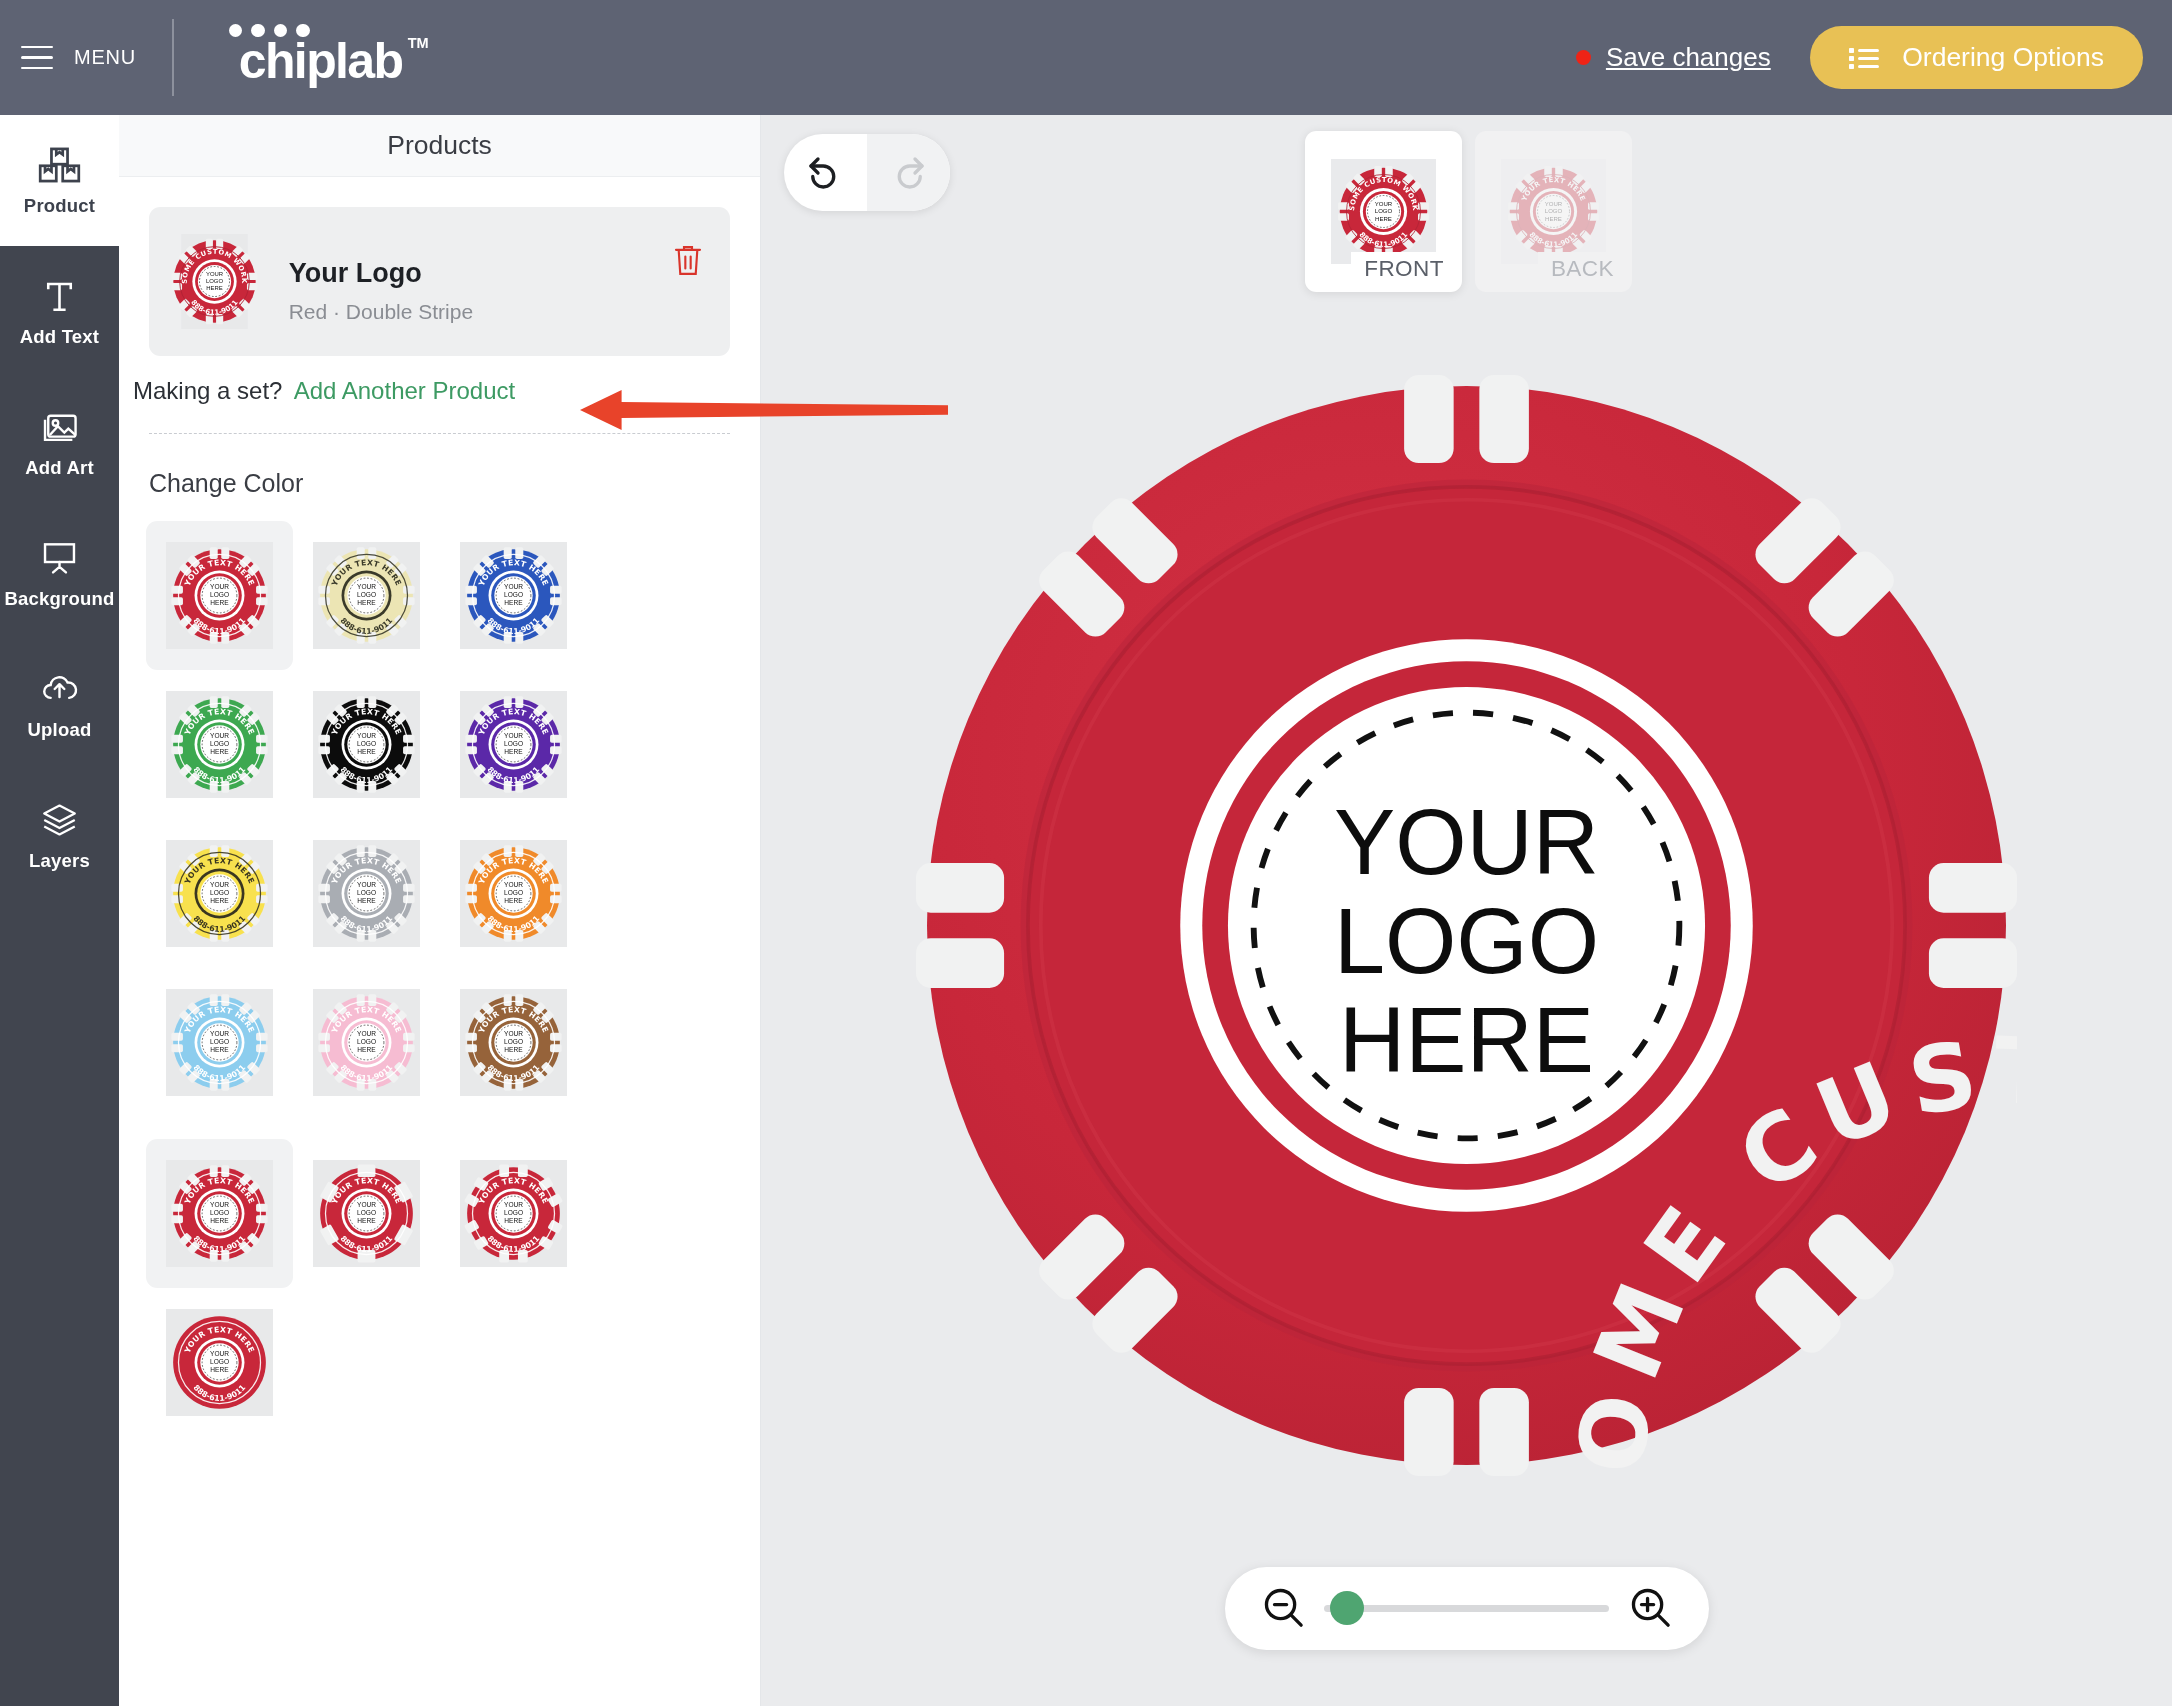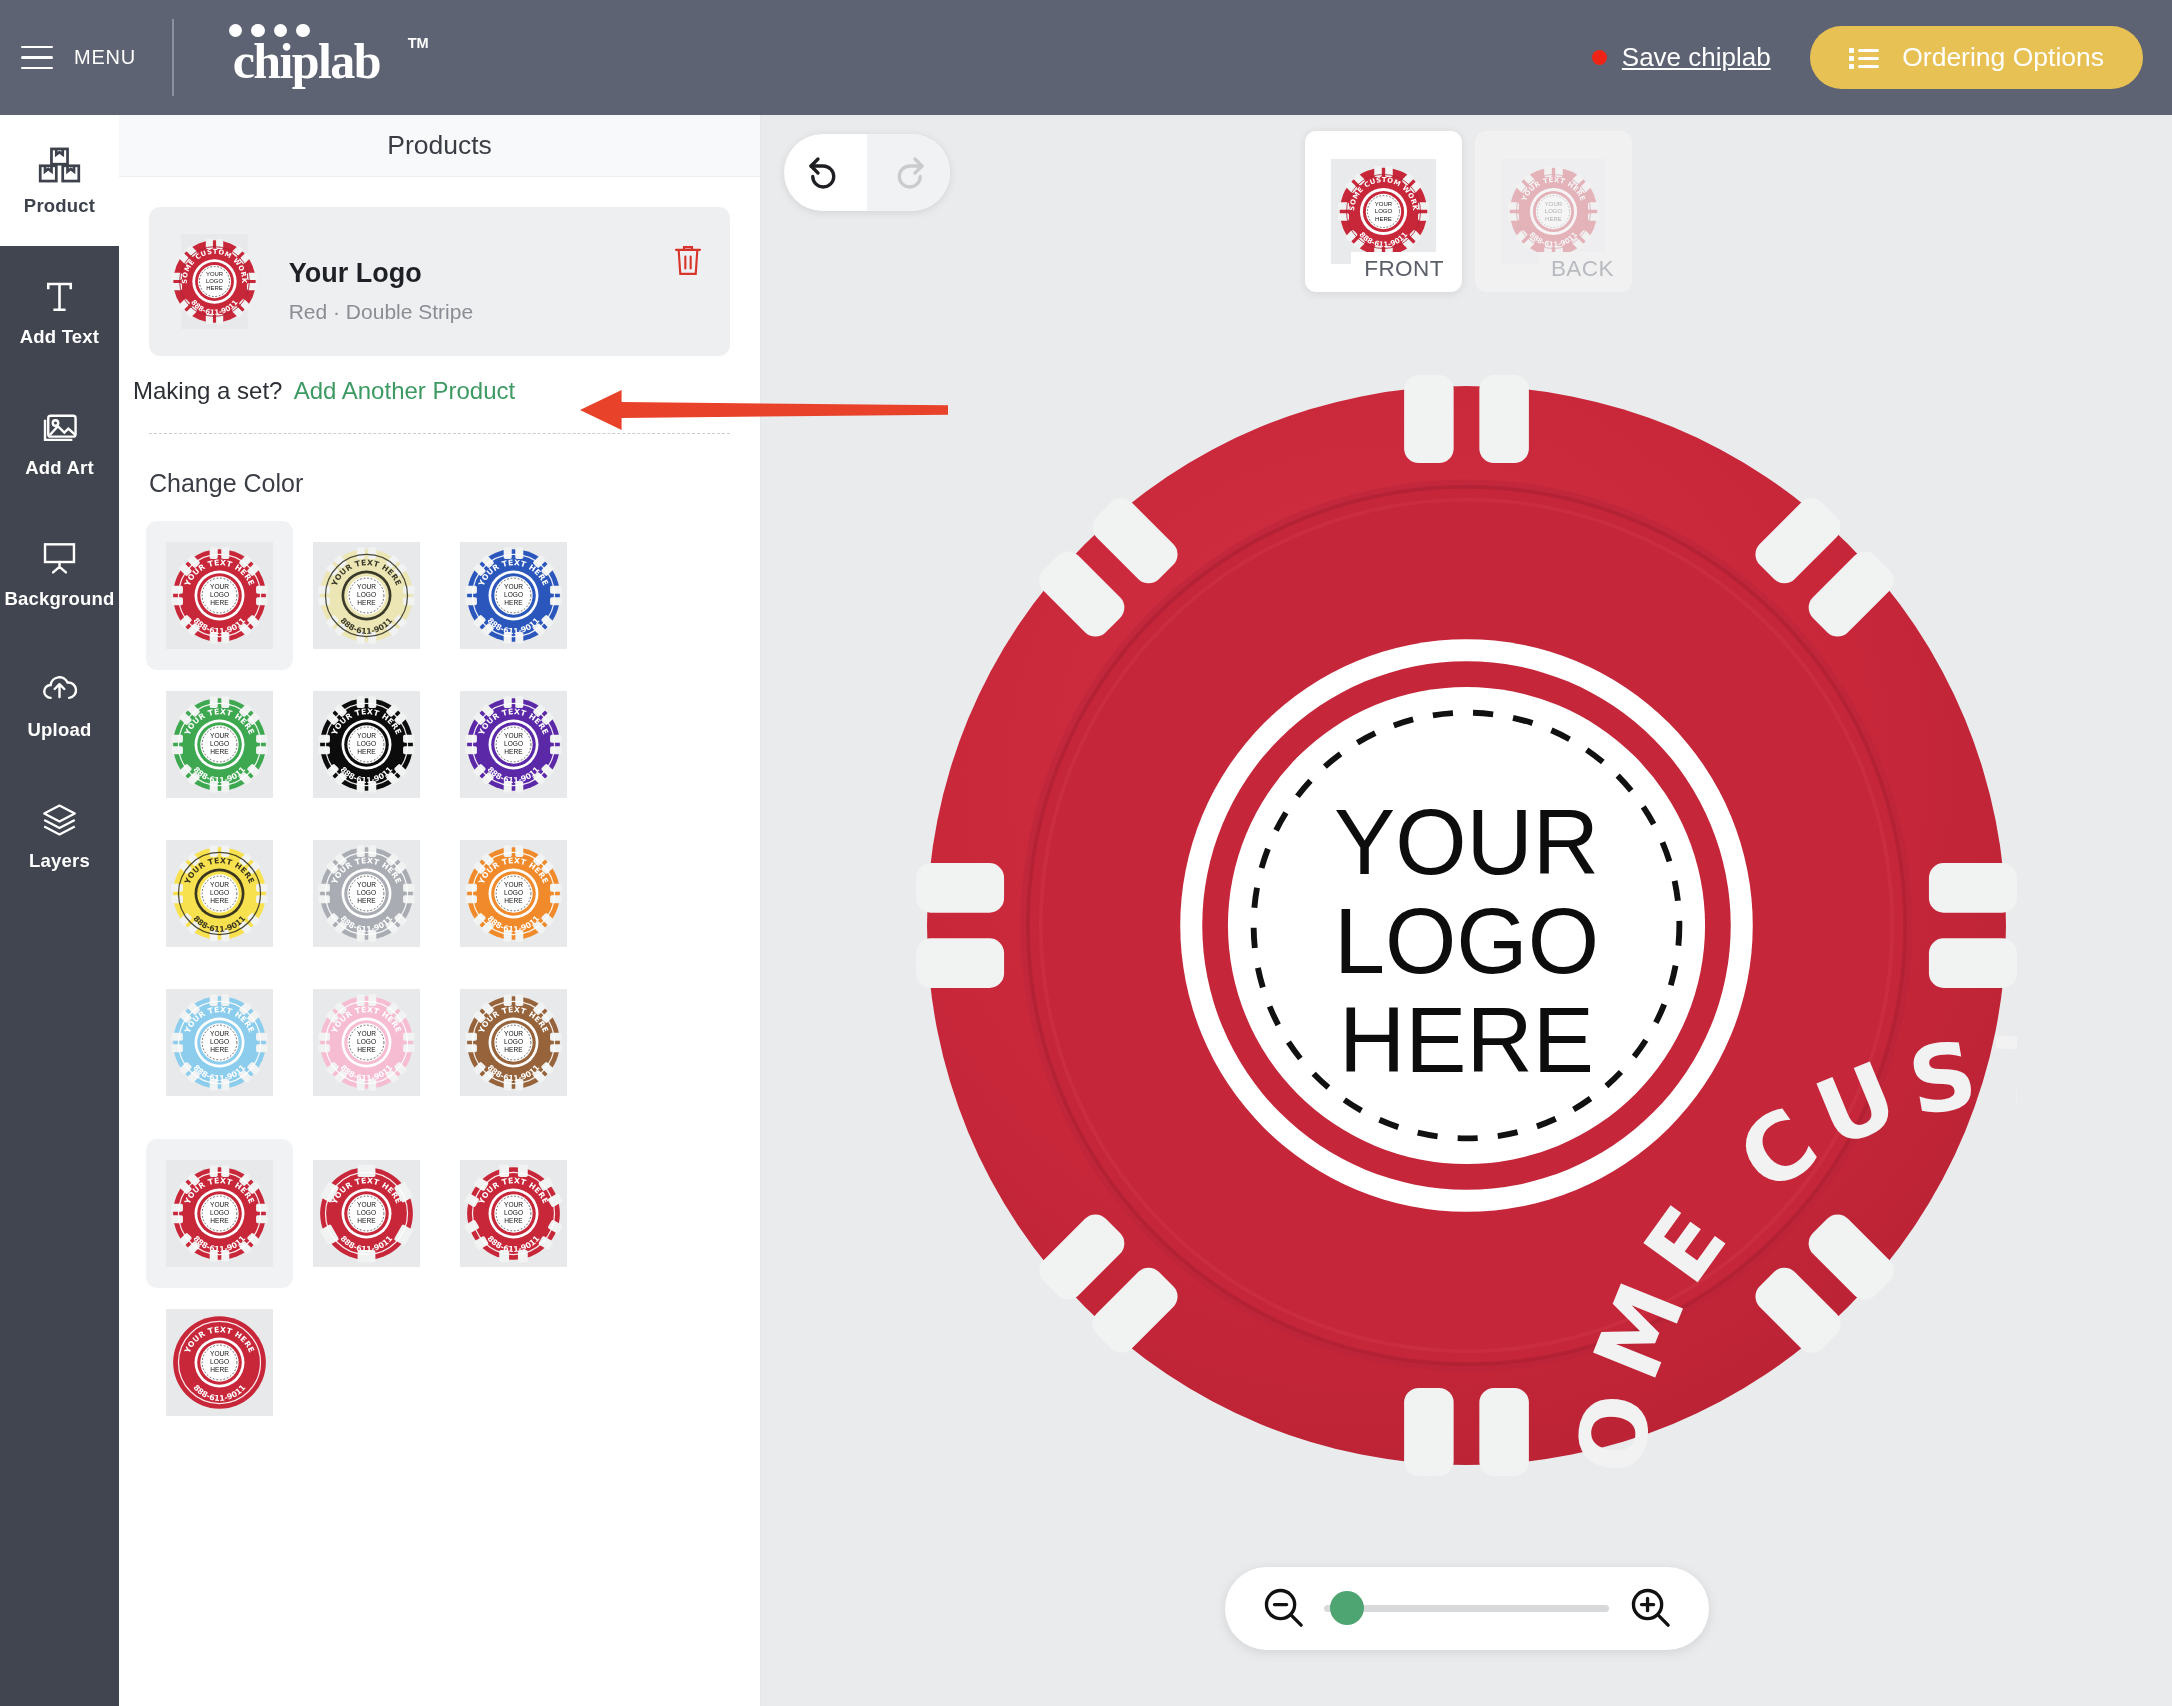--- a/index.html
+++ b/index.html
@@ -23,23 +23,23 @@
   }
   .hamburger { width: 32px; height: 24px; display: flex; flex-direction: column; justify-content: space-between; }
   .hamburger span { display: block; height: 2.4px; background: #ffffff; border-radius: 1.6px; }
   .menu-label { color: #ffffff; font-size: 20px; letter-spacing: 0.8px; }
   .hdr-divider { width: 1.6px; height: 77px; background: #8d919d; margin-left: 36px; }
 
   .logo-wrap { margin-left: 51px; position: relative; width: 201px; height: 68px; }
   .logo-dots { position: absolute; top: 0px; left: 4px; display: flex; gap: 8.8px; }
   .logo-dots i { display: block; width: 13.7px; height: 13.7px; border-radius: 50%; background: #fff; }
   .logo-text {
-    position: absolute; top: 8px; left: 8px;
+    position: absolute; top: 8px; left: 14px;
     color: #ffffff; font-size: 50px; font-weight: 700; letter-spacing: -1.6px;
-    font-family: Liberation Serif, serif;
+    font-family: Liberation Sans, sans-serif;
   }
   .logo-tm { position: absolute; top: 11.3px; left: 183px; color: #fff; font-size: 14.5px; font-weight: 700; }
 
   .hdr-right { margin-left: auto; display: flex; align-items: center; gap: 39px; padding-right: 29px; }
   .save-changes { display: flex; align-items: center; gap: 14.5px; cursor: pointer; }
   .save-dot { width: 15.3px; height: 15.3px; border-radius: 50%; background: #ef2316; }
   .save-text { color: #ffffff; font-size: 26px; text-decoration: underline; }
   .order-btn {
     display: flex; align-items: center; gap: 22.5px;
     background: #e8c155; color: #ffffff;
@@ -169,21 +169,21 @@
           <i></i>
           <i></i>
         </div>
       <div class="logo-text">chiplab</div>
       <div class="logo-tm">TM</div>
     </div>
 
     <div class="hdr-right">
       <div class="save-changes">
         <div class="save-dot"></div>
-        <div class="save-text">Save chiplab</div>
+        <div class="save-text">Save changes</div>
       </div>
       <div class="order-btn">
         <div class="list-icon">
           <b style="top:2.4px"></b>
             <b style="top:10.5px"></b>
             <b style="top:18.5px"></b>
           <i style="top:3.2px"></i>
             <i style="top:11.3px"></i>
             <i style="top:19.3px"></i>
         </div>

